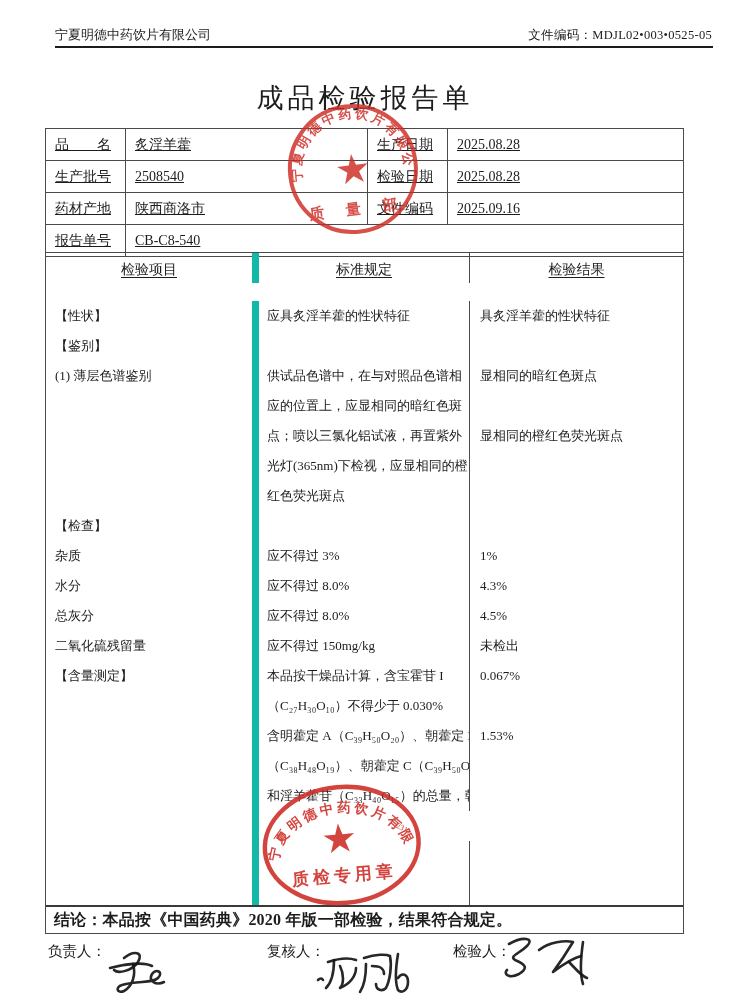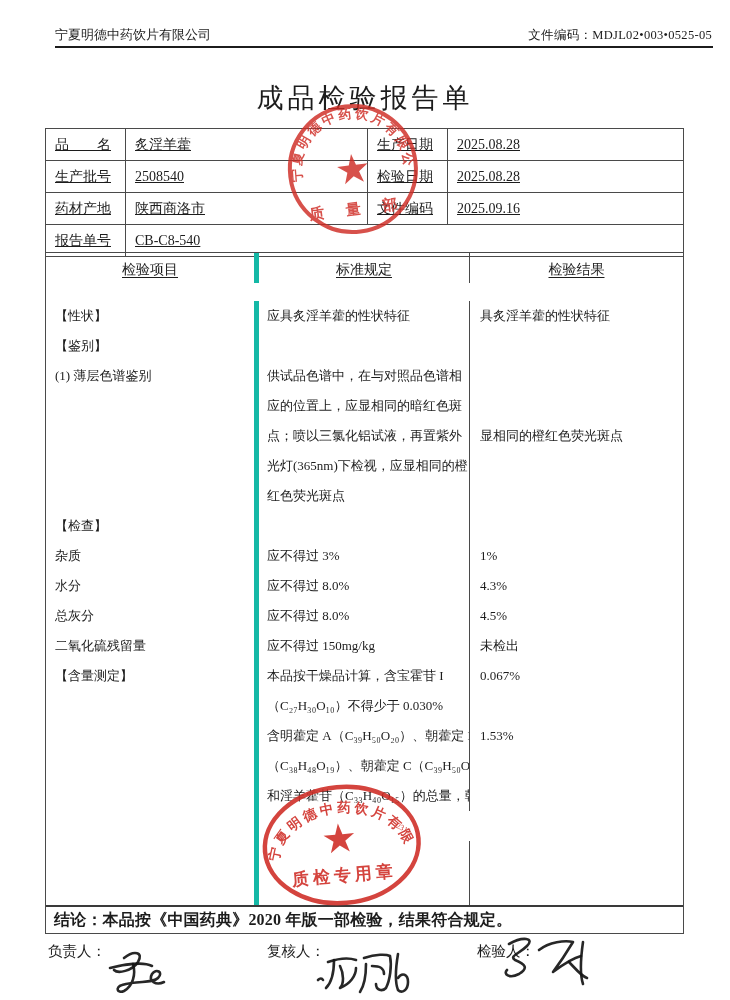--- a/index.html
+++ b/index.html
@@ -28,33 +28,33 @@
   .ic.valwide{flex:1;border-right:none;}
   
   .main-table{position:absolute;left:45px;top:252px;width:637px;border:1px solid #4a4a4a;
     font-size:13px;}
   .mt-body{display:flex;flex-direction:column;height:652px;}
   .trow{display:flex;height:30px;line-height:30px;flex:0 0 auto;}
   .trow.hdr{height:30px;}
   .trow.spacer{height:18px;}
   .trow.fill{flex:1 1 auto;}
   .tc{box-sizing:border-box;overflow:hidden;white-space:nowrap;}
-  .tc.c1{width:213px;border-right:5px solid #14b8a6;padding-left:9px;}
+  .tc.c1{width:213px;border-right:7px solid #14b8a6;padding-left:9px;}
   .tc.c2{width:211px;border-right:1px solid #4a4a4a;padding-left:8px;}
   .tc.c3{width:213px;padding-left:10px;}
   .trow.hdr .tc{text-align:center;padding-left:0;font-size:14px;padding-top:4px;line-height:26px;}
   .trow.hdr .tc span{text-decoration:underline;text-underline-offset:3px;}
   .conclusion-row{border-top:2px solid #3a3a3a;height:26px;line-height:26px;
     font-size:16px;padding-left:8px;font-weight:bold;letter-spacing:.2px;}
   
   .sig-line{position:absolute;left:48px;top:938px;width:660px;font-size:14.5px;}
   .sig-label{position:absolute;top:4px;white-space:nowrap;}
   .sig-label.l1{left:0;}
   .sig-label.l2{left:219px;}
-  .sig-label.l3{left:405px;margin-left:24px;}
+  .sig-label.l3{left:405px;}
   .sig-svg{position:absolute;}
   .sig-svg path{stroke:#151515;stroke-width:2.6;fill:none;stroke-linecap:round;stroke-linejoin:round;opacity:.92;}
   
   .stamp{position:absolute;pointer-events:none;}
   .stamp1{left:278px;top:95px;opacity:.82;transform:rotate(-7deg);}
   .stamp2{left:250px;top:780px;opacity:.88;transform:rotate(-5deg);}
 </style>
 </head>
 <body>
 
@@ -108,20 +108,21 @@
 
   <div class="trow">
     <div class="tc c1">【鉴别】</div>
     <div class="tc c2"></div>
     <div class="tc c3"></div>
   </div>
 
   <div class="trow">
     <div class="tc c1">(1) 薄层色谱鉴别</div>
     <div class="tc c2">供试品色谱中，在与对照品色谱相</div>
+    <div class="tc c3">显相同的暗红色斑点</div>
   </div>
 
   <div class="trow">
     <div class="tc c1"></div>
     <div class="tc c2">应的位置上，应显相同的暗红色斑</div>
     <div class="tc c3"></div>
   </div>
 
   <div class="trow">
     <div class="tc c1"></div>

